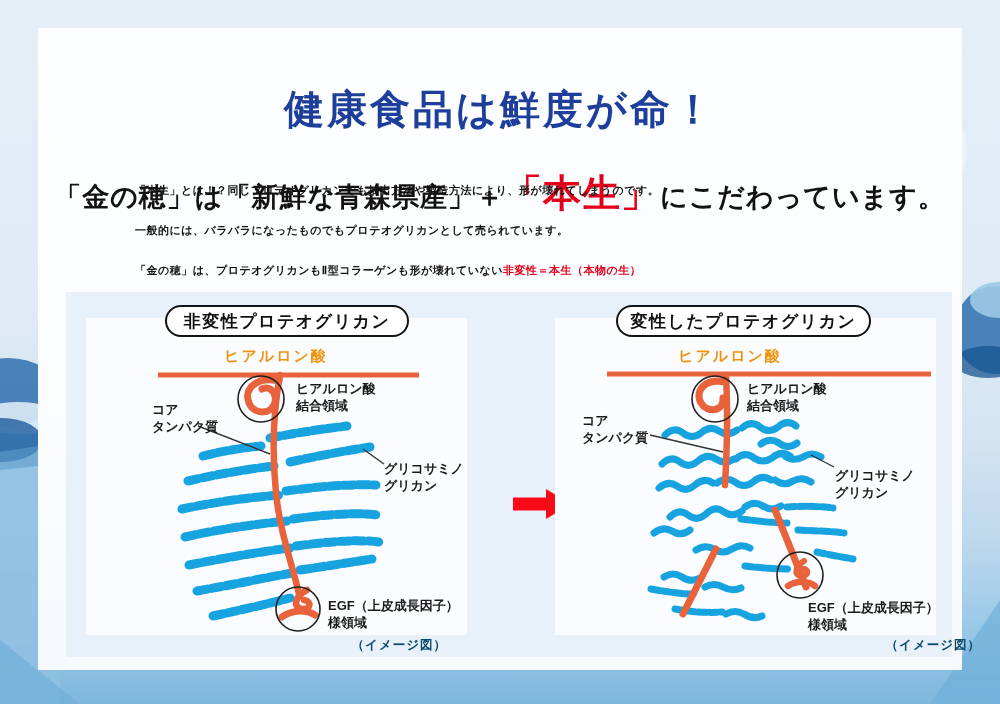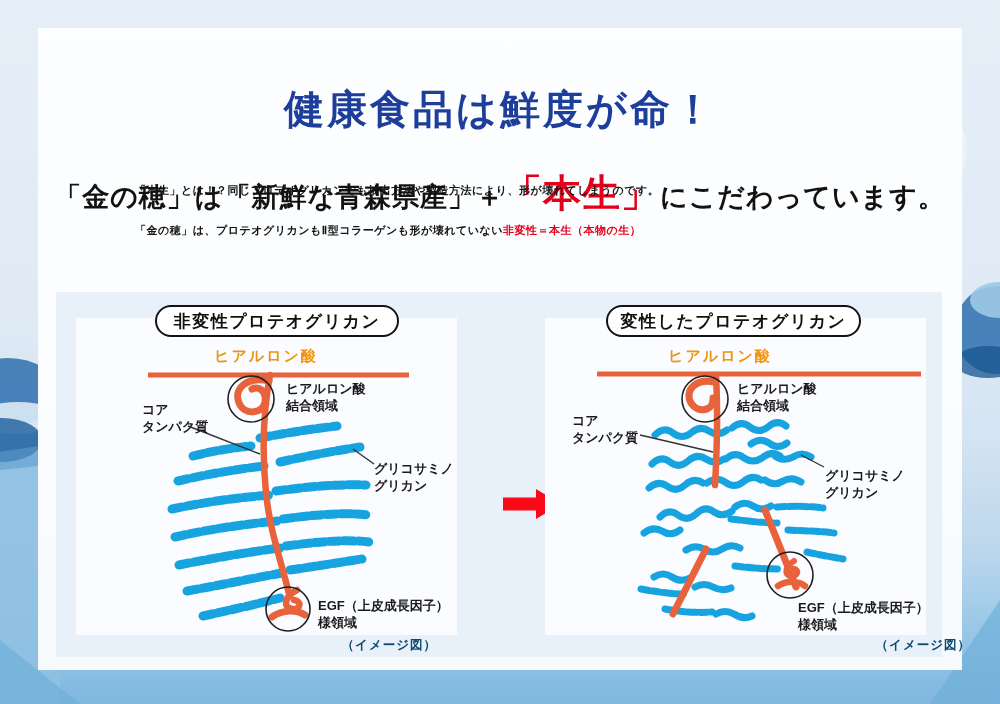--- a/index.html
+++ b/index.html
@@ -18,21 +18,21 @@
     font-family:"DejaVu Serif", serif; font-weight:bold; font-size:40px; letter-spacing:3px; color:#1d3e9b; }
 
   .subtitle { position:absolute; left:0; top:112px; width:924px; text-align:center;
     font-family:"DejaVu Serif", serif; font-weight:bold; color:#121212; font-size:27px; letter-spacing:1px;margin-top:28px; }
   .subtitle .hl { color:#e3001b; font-size:38px; }
 
   .body-text { position:absolute; left:97px; top:142px; width:780px;
     font-size:11px; font-weight:bold; color:#141414; line-height:40px; letter-spacing:0.5px; }
   .body-text .red { color:#e3001b; }
 
-  .panel { position:absolute; left:18px; top:264px; width:886px; height:365px; background:#e8f0f9; }
+  .panel { position:absolute; left:28px; top:264px; width:886px; height:365px; background:#e8f0f9; }
 
   .diagram-box { position:absolute; top:26px; width:381px; height:317px; background:#fafcff; }
   .diagram-box.left  { left:20px; }
   .diagram-box.right { left:489px; }
 
   .pill { position:absolute; top:-13px; height:32px; background:#ffffff; border:2.5px solid #131313;
     border-radius:16px; display:flex; align-items:center; justify-content:center;
     font-size:17px; font-weight:bold; color:#111; letter-spacing:1.5px; }
   .pill.left-pill  { left:79px;  width:244px; }
   .pill.right-pill { left:61px;  width:255px; }
@@ -73,20 +73,21 @@
   <div class="card">
 
     <div class="title">健康食品は鮮度が命！</div>
 
     <div class="subtitle">
       <span>「金の穂」は「新鮮な青森県産」＋</span><span class="hl">「本生」</span><span>にこだわっています。</span>
     </div>
 
     <div class="body-text">
       <div>「本生」とは！？同じプロテオグリカンでも抽出方法や製造方法により、形が壊れてしまうのです。</div>
+      <div>一般的には、バラバラになったものでもプロテオグリカンとして売られています。</div>
       <div><span>「金の穂」は、プロテオグリカンもⅡ型コラーゲンも形が壊れていない</span><span class="red">非変性＝本生（本物の生）</span></div>
     </div>
 
     <div class="panel">
 
       <div class="diagram-box left">
         <svg class="draw" viewBox="0 0 381 317">
 
           <g stroke="#17a3e0" stroke-width="9" fill="none" stroke-linecap="round" stroke-dasharray="10.5 4">
             <path d="M117,138 C136,133 156,130 175,128"></path>

